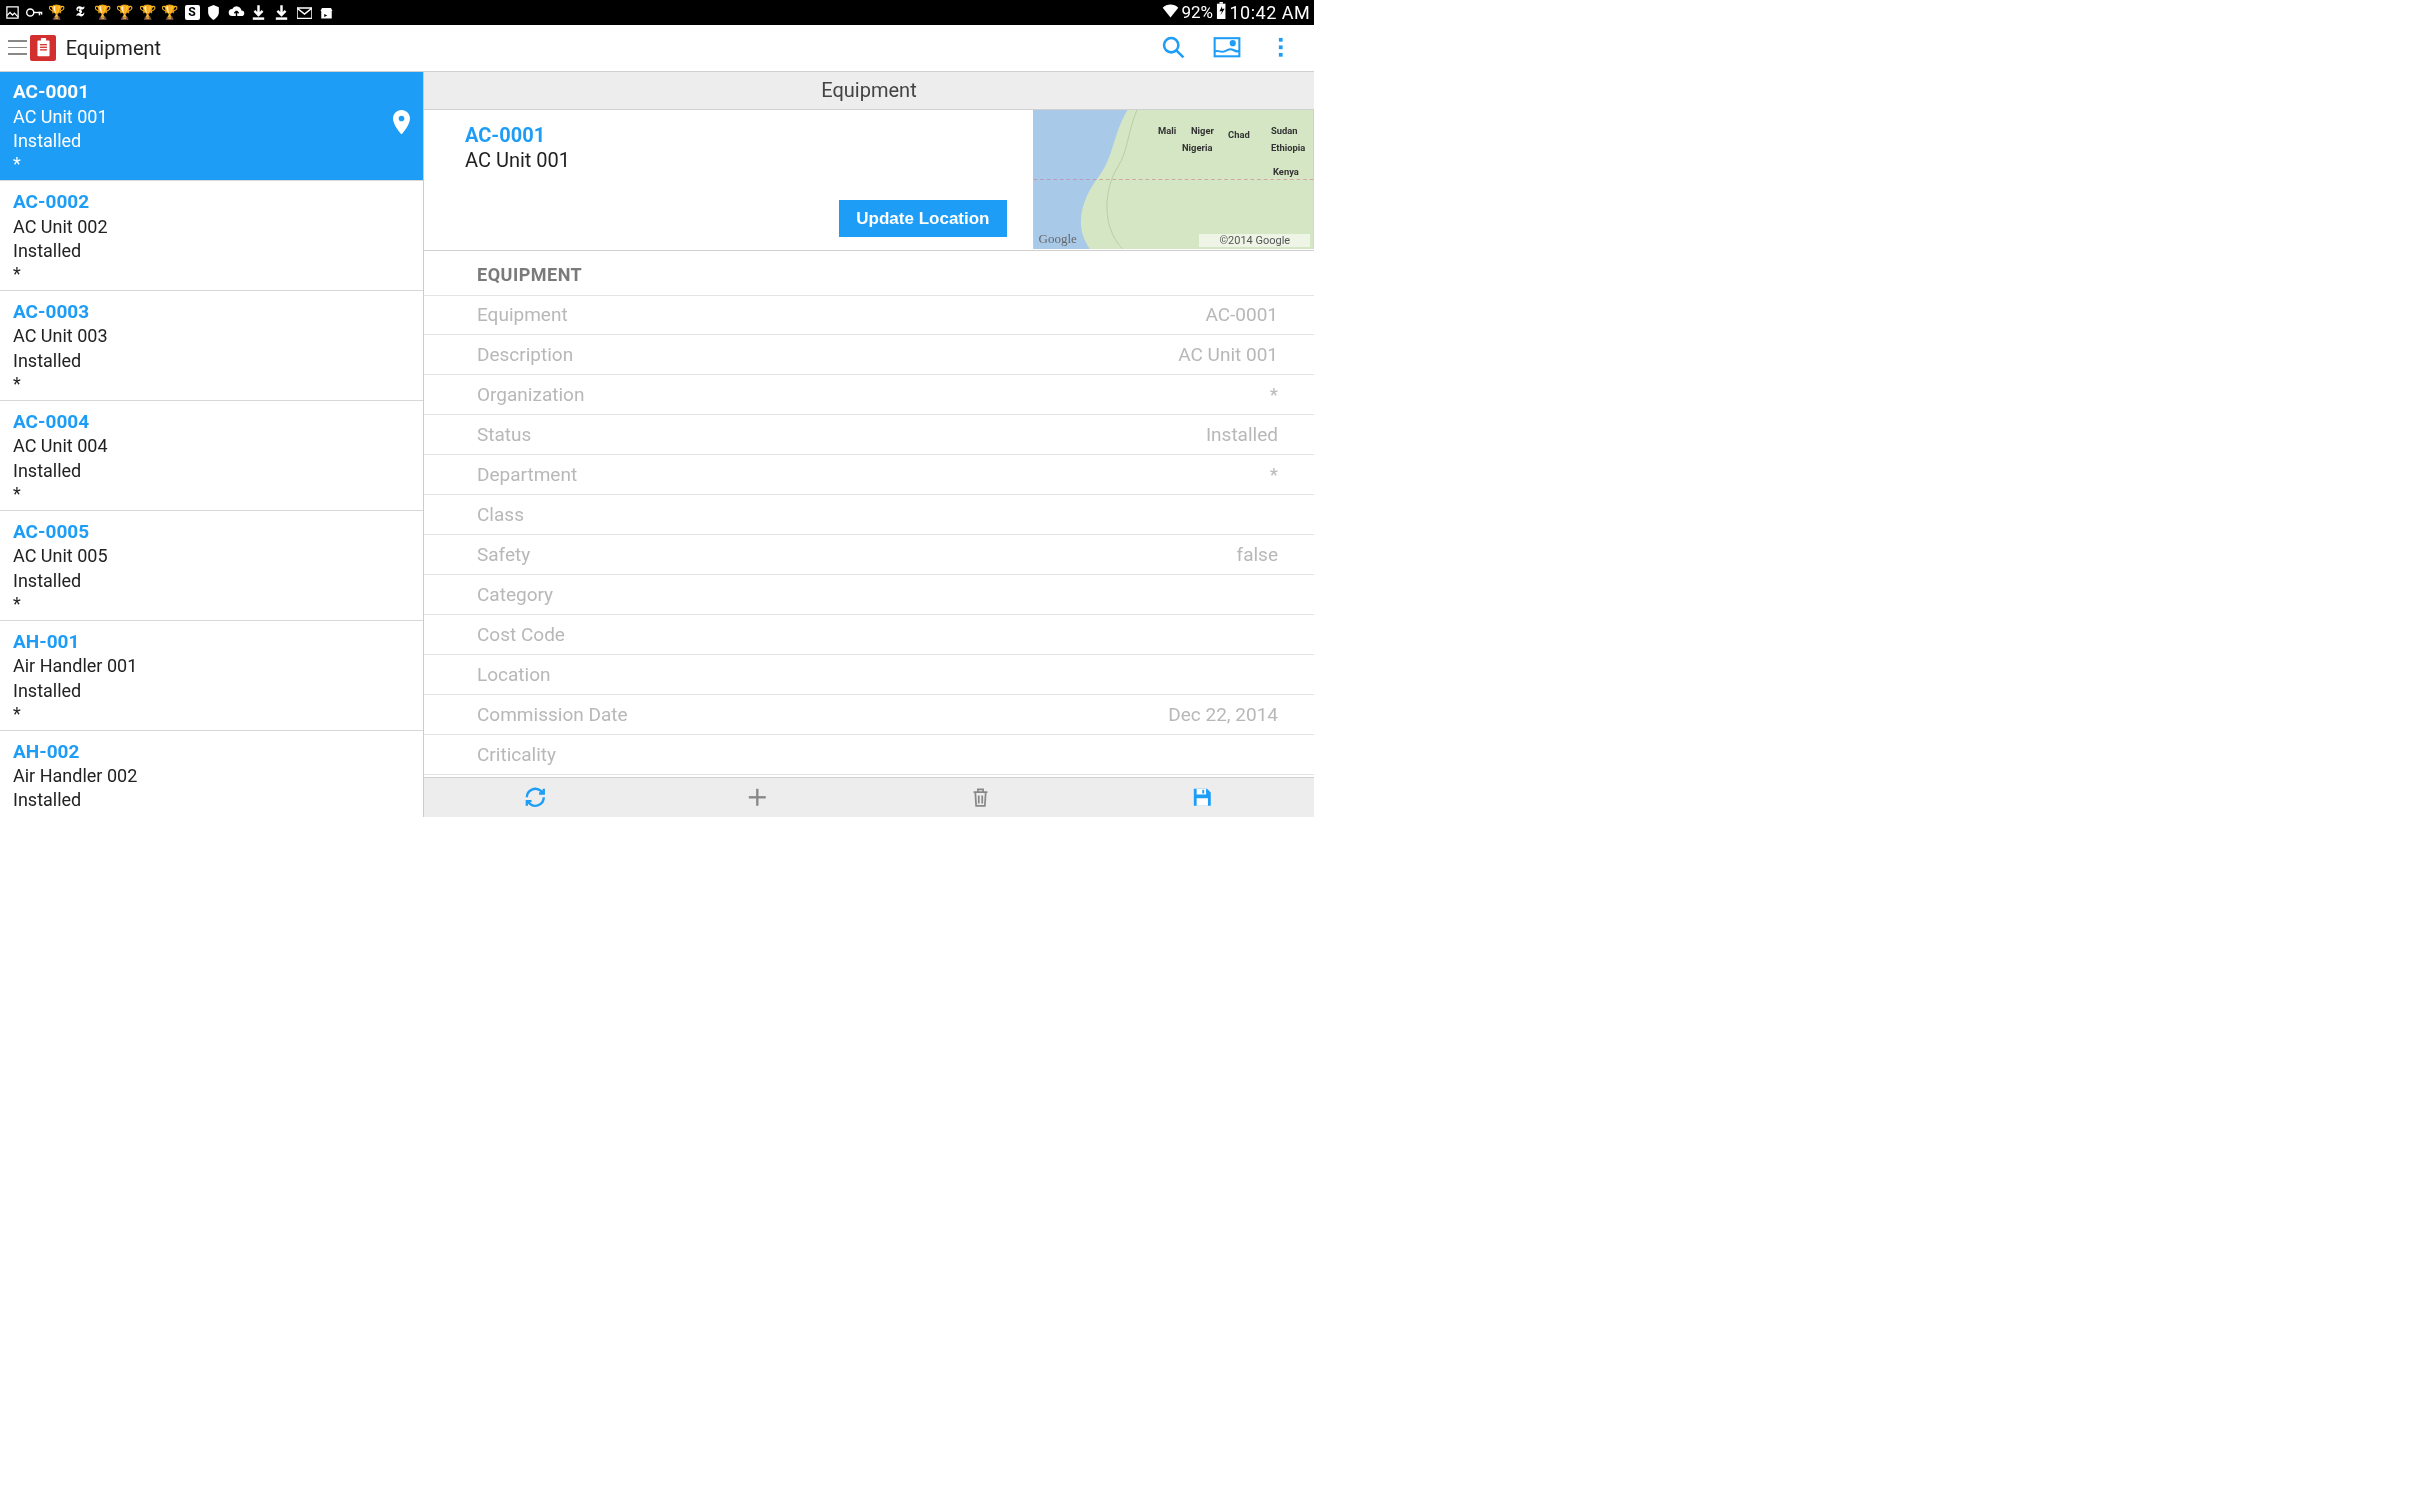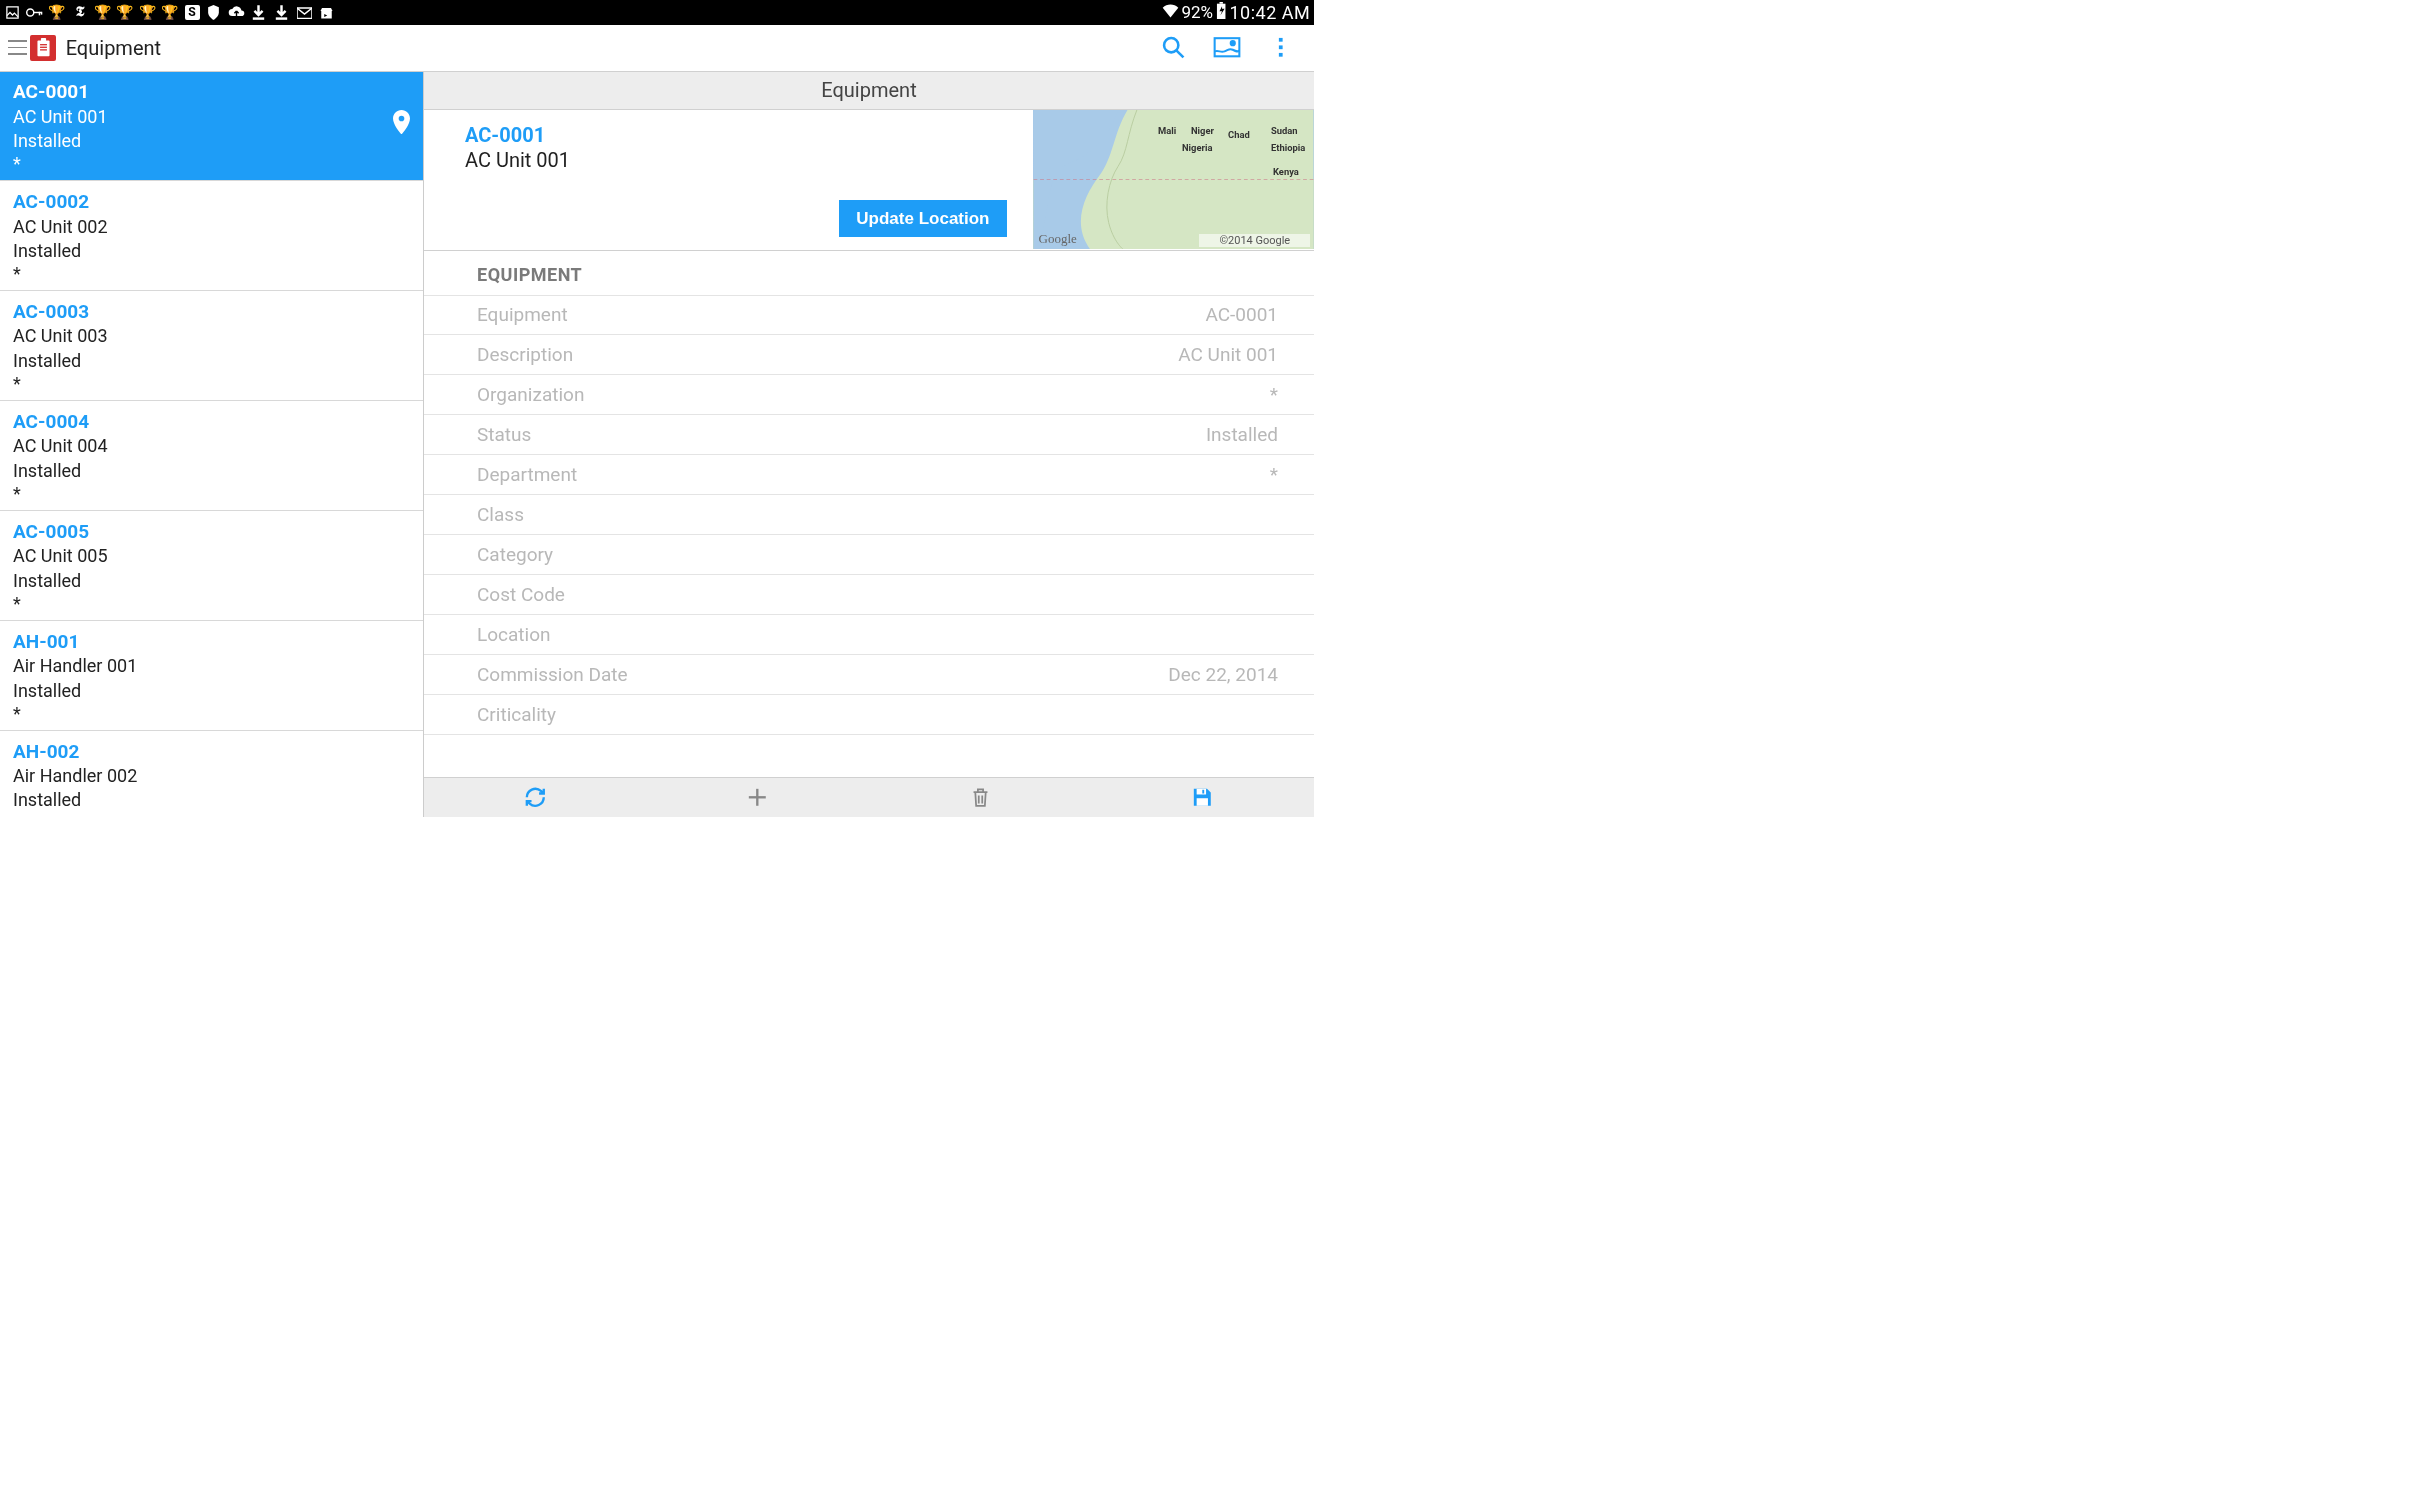--- a/index.html
+++ b/index.html
@@ -292,20 +292,24 @@
   </div>
           <div class="field-row">
     <div class="field-label">Department</div>
     <div class="field-value">*</div>
   </div>
           <div class="field-row">
     <div class="field-label">Class</div>
     <div class="field-value"></div>
   </div>
           <div class="field-row">
+    <div class="field-label">Safety</div>
+    <div class="field-value">false</div>
+  </div>
+          <div class="field-row">
     <div class="field-label">Category</div>
     <div class="field-value"></div>
   </div>
           <div class="field-row">
     <div class="field-label">Cost Code</div>
     <div class="field-value"></div>
   </div>
           <div class="field-row">
     <div class="field-label">Location</div>
     <div class="field-value"></div>

